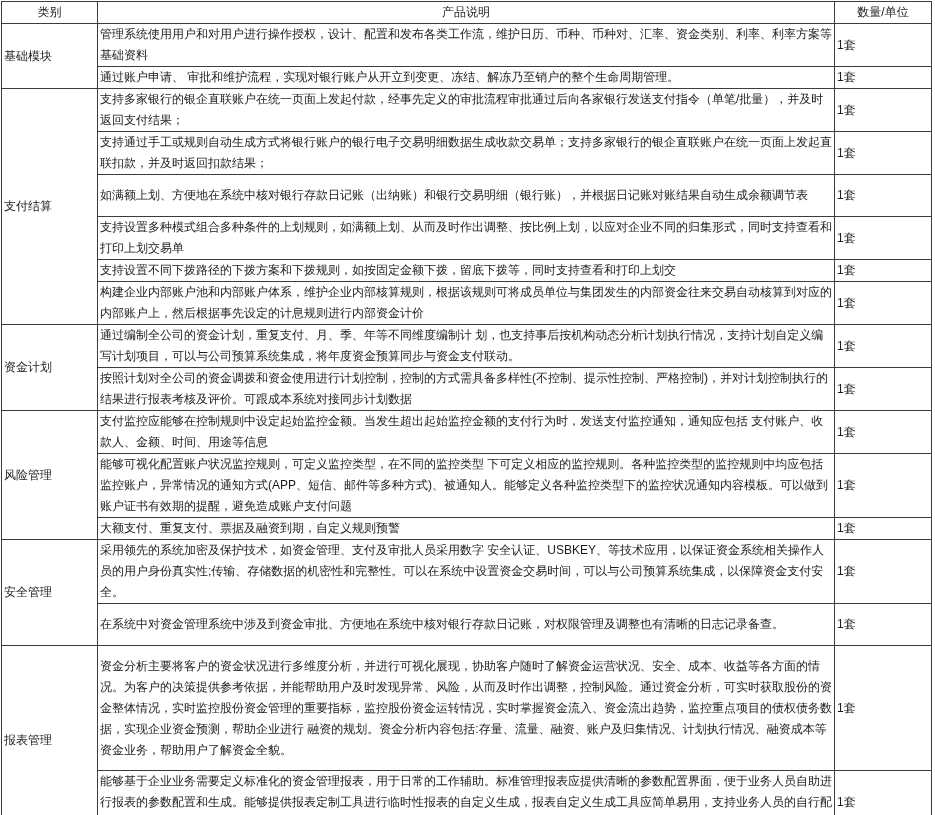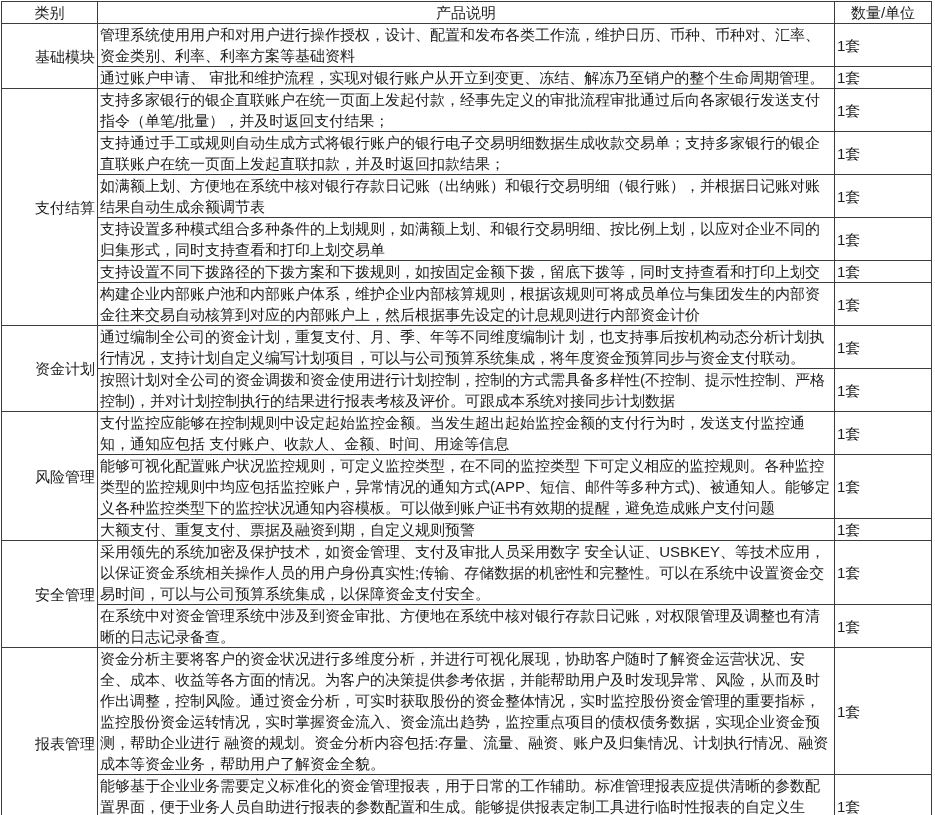--- a/index.html
+++ b/index.html
@@ -17,30 +17,30 @@
   table.spec {
     border-collapse: collapse;
     table-layout: fixed;
     width: 930px;
     margin: 1px 0 0 1px;
   }
   table.spec th,
   table.spec td {
     border: 1px solid #3c3c3c;
     color: #1c1c1c;
-    font-size: 15px;
+    font-size: 12px;
     line-height: 21px;
     font-weight: normal;
     padding: 0 2px;
     box-sizing: border-box;
     word-break: break-all;
   }
   th.hdr { text-align: center; height: 20px; }
   td.cat {
-    text-align: right;
+    text-align: left;
     vertical-align: middle;
     width: 96px;
   }
   td.desc {
     text-align: left;
     vertical-align: middle;
     padding: 0 4px;
   }
   td.qty {
     text-align: left;
@@ -91,21 +91,21 @@
       </tr>
       <tr class="h2">
         <td class="desc">支持通过手工或规则自动生成方式将银行账户的银行电子交易明细数据生成收款交易单；支持多家银行的银企直联账户在统一页面上发起直联扣款，并及时返回扣款结果；</td>
         <td class="qty">1套</td>
       </tr>
       <tr class="h2">
         <td class="desc">如满额上划、方便地在系统中核对银行存款日记账（出纳账）和银行交易明细（银行账），并根据日记账对账结果自动生成余额调节表</td>
         <td class="qty">1套</td>
       </tr>
       <tr class="h2">
-        <td class="desc">支持设置多种模式组合多种条件的上划规则，如满额上划、和银行交易明细、按比例上划，以应对企业不同的归集形式，同时支持查看和打印上划交易单</td>
+        <td class="desc">支持设置多种模式组合多种条件的上划规则，如满额上划、从而及时作出调整、按比例上划，以应对企业不同的归集形式，同时支持查看和打印上划交易单</td>
         <td class="qty">1套</td>
       </tr>
       <tr class="h1">
         <td class="desc">支持设置不同下拨路径的下拨方案和下拨规则，如按固定金额下拨，留底下拨等，同时支持查看和打印上划交</td>
         <td class="qty">1套</td>
       </tr>
       <tr class="h2">
         <td class="desc">构建企业内部账户池和内部账户体系，维护企业内部核算规则，根据该规则可将成员单位与集团发生的内部资金往来交易自动核算到对应的内部账户上，然后根据事先设定的计息规则进行内部资金计价</td>
         <td class="qty">1套</td>
       </tr>

